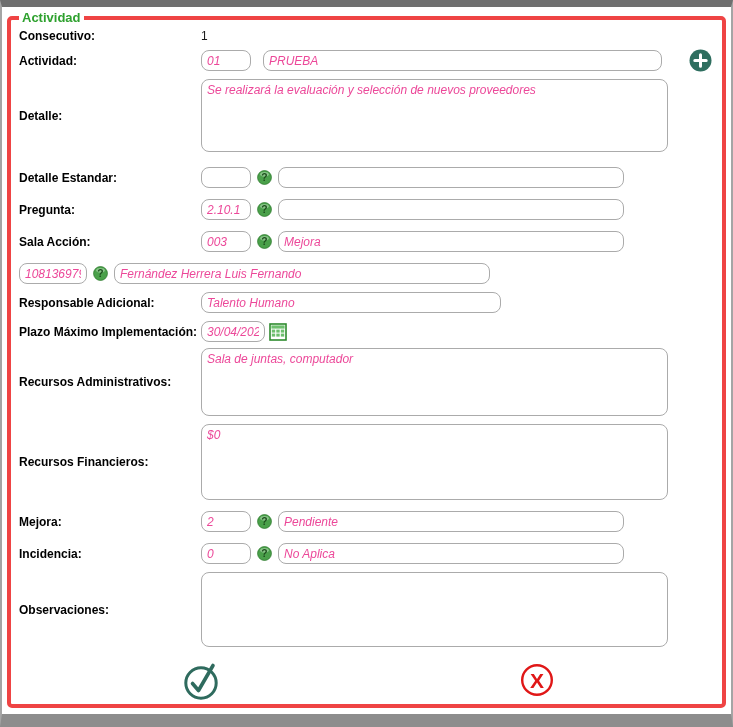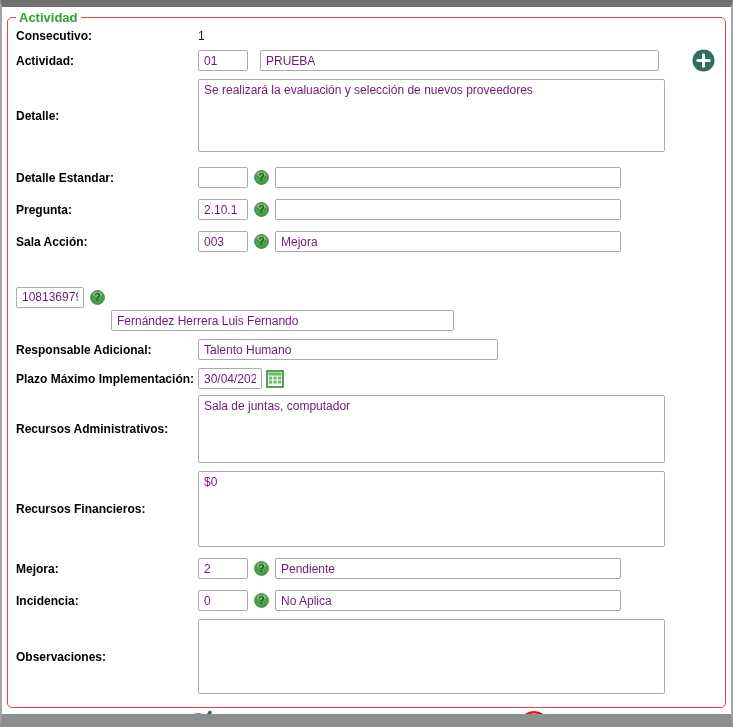--- a/index.html
+++ b/index.html
@@ -12,21 +12,21 @@
     background: #ffffff;
     border-top: 7px solid #6f6f6f;
     border-left: 2px solid #a5a5a5;
     border-right: 2px solid #a5a5a5;
     border-bottom: 13px solid #8d8d8d;
     overflow: hidden;
   }
 
   fieldset.activity-box {
     margin: 3px 5px 0 5px;
-    border: 1px solid #ef4444;
+    border: 4px solid #ef4444;
     border-radius: 5px;
     padding: 4px 6px 8px 6px;
     height: 698px;
   }
   legend.box-title {
     color: #2ea12e;
     font-weight: bold;
     font-size: 13px;
     padding: 0 3px;
     margin-left: 2px;
@@ -43,33 +43,34 @@
     font-size: 12px;
     font-weight: bold;
     color: #000;
     white-space: nowrap;
   }
   .static-val { font-size: 12px; color: #1a1a1a; }
 
   input, textarea {
     font-family: "Liberation Sans", sans-serif;
     font-size: 12px;
-    color: #701a75;
+    color: #ec4899;
     border: 1px solid #ababab;
-    border-radius: 2px;
+    border-radius: 8px;
     background: #fff;
     outline: none;
+    font-style: italic;
   }
   input { height: 21px; padding: 0 5px; }
   textarea { resize: none; padding: 3px 5px; }
 
   .inp-small  { width: 50px; }
   .inp-code-wide { width: 68px; }
   .inp-long   { width: 346px; margin-left: 6px; }
-  .inp-long-resp { width: 343px; margin-left: 6px; margin-top: 47px; }
+  .inp-long-resp { width: 376px; margin-left: 6px; }
   .inp-act    { width: 399px; margin-left: 12px; }
   .inp-med    { width: 300px; }
   .inp-date   { width: 64px; }
   .ta         { width: 467px; }
   .ta-detalle { height: 73px; }
   .ta-admin   { height: 68px; }
   .ta-fin     { height: 76px; }
   .ta-obs     { height: 75px; }
 
   .help-ico { width: 15px; height: 15px; margin-left: 6px; flex-shrink: 0; cursor: pointer; }

